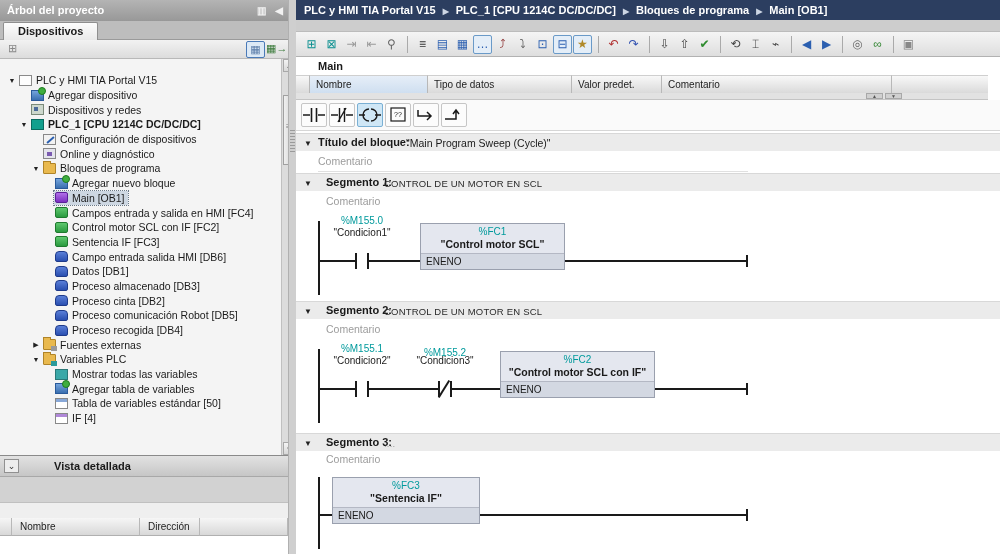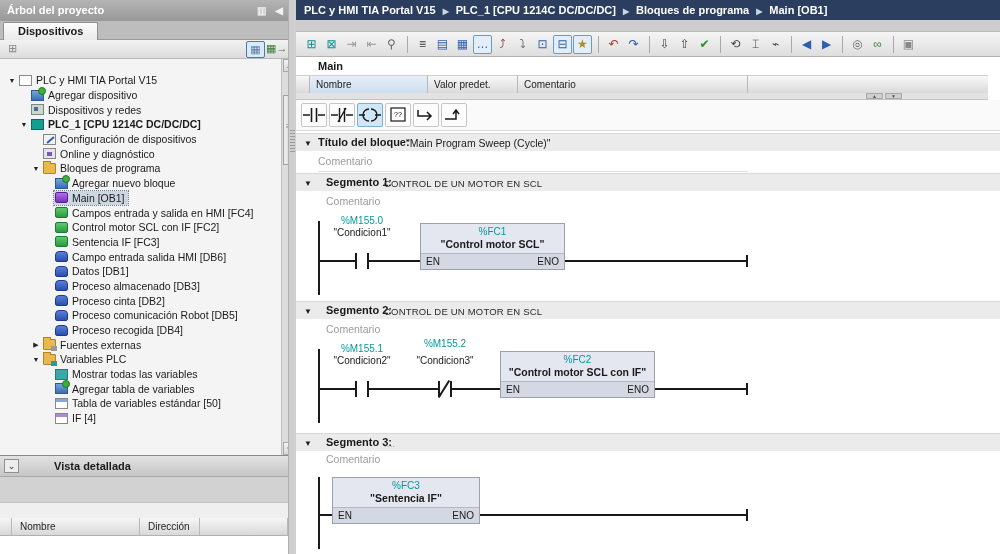--- a/index.html
+++ b/index.html
@@ -127,21 +127,21 @@
   .rail{position:absolute;width:2px;background:#1a1a1a;}
   .wire{position:absolute;height:2px;background:#1a1a1a;}
   .cbar{position:absolute;width:2px;height:16px;background:#1a1a1a;}
   .ncslash{position:absolute;width:2px;height:20px;background:#1a1a1a;transform:rotate(32deg);}
   .tick{position:absolute;width:2px;height:12px;background:#1a1a1a;}
   .opaddr{position:absolute;width:100px;text-align:center;font-size:10px;color:#009a9c;}
   .opname{position:absolute;width:100px;text-align:center;font-size:10px;color:#1a1a1a;}
   .lblock{position:absolute;border:1px solid #9aa0ae;background:#e4e7ef;box-sizing:border-box;}
   .blk-addr{height:14px;line-height:15px;text-align:center;font-size:10px;color:#009a9c;}
   .blk-name{height:15px;line-height:13px;text-align:center;font-size:10.5px;font-weight:bold;color:#1a1a1a;}
-  .blk-io{height:16px;background:#d3d8e2;border-top:1px solid #b4b8c4;display:flex;justify-content:space-between;
+  .blk-io{height:16px;background:#d3d8e2;border-top:1px solid #b4b8c4;display:flex;justify-content:flex-start;
     align-items:center;padding:0 5px;font-size:10px;color:#1a1a1a;box-sizing:border-box;}
 </style>
 </head>
 <body>
 
 <div id="stage">
 
   <div id="leftpanel" class="abs">
     <div id="lp-tabs" class="abs">
       <div class="tab-active">Dispositivos</div>
@@ -422,20 +422,21 @@
         <div class="tbtn" style="color: rgb(136, 136, 136);">▣</div>
       </div>
 
     <div id="block-title-bar">
       <span>Main</span>
     </div>
 
     <div id="iface-header">
       <div class="icol" style="width:14px;padding-left:0;"></div>
       <div class="icol sel" style="width:118px;">Nombre</div>
+      <div class="icol" style="width:144px;">Tipo de datos</div>
       <div class="icol" style="width:90px;">Valor predet.</div>
       <div class="icol" style="width:230px;">Comentario</div>
       <div class="icol" style="flex:1;border-right:none;"></div>
     </div>
     <div id="iface-collapse">
       <div class="mini-btn" style="left:570px;">▲</div>
       <div class="mini-btn" style="left:589px;">▼</div>
     </div>
 
     <div id="favbar">
@@ -508,21 +509,21 @@
     <div class="doc-row band" style="top:301px;">
       <span class="tri">▼</span>
       <span class="seg-label">Segmento 2:</span>
       <span class="seg-title">CONTROL DE UN MOTOR EN SCL</span>
     </div>
     <div class="cmt" style="left:30px;top:323px;">Comentario</div>
     <div class="lcanvas" style="top:337px;height:96px;">
       <div class="rail" style="left:22px;top:12px;height:74px;"></div>
       <div class="opaddr" style="left:16px;top:6px;">%M155.1</div>
       <div class="opname" style="left:16px;top:18px;">"Condicion2"</div>
-      <div class="opaddr" style="left:99px;top:1px;">%M155.2</div>
+      <div class="opaddr" style="left:99px;top:10px;">%M155.2</div>
       <div class="opname" style="left:99px;top:18px;">"Condicion3"</div>
       <div class="wire" style="left:22px;top:51px;width:37px;"></div>
       <div class="cbar" style="left:59px;top:44px;"></div>
       <div class="cbar" style="left:71px;top:44px;"></div>
       <div class="wire" style="left:73px;top:51px;width:69px;"></div>
       <div class="cbar" style="left:142px;top:44px;"></div>
       <div class="cbar" style="left:154px;top:44px;"></div>
       <div class="ncslash" style="left:147px;top:42px;"></div>
       <div class="wire" style="left:156px;top:51px;width:48px;"></div>
       <div class="lblock" style="left:204px;top:14px;width:155px;">

